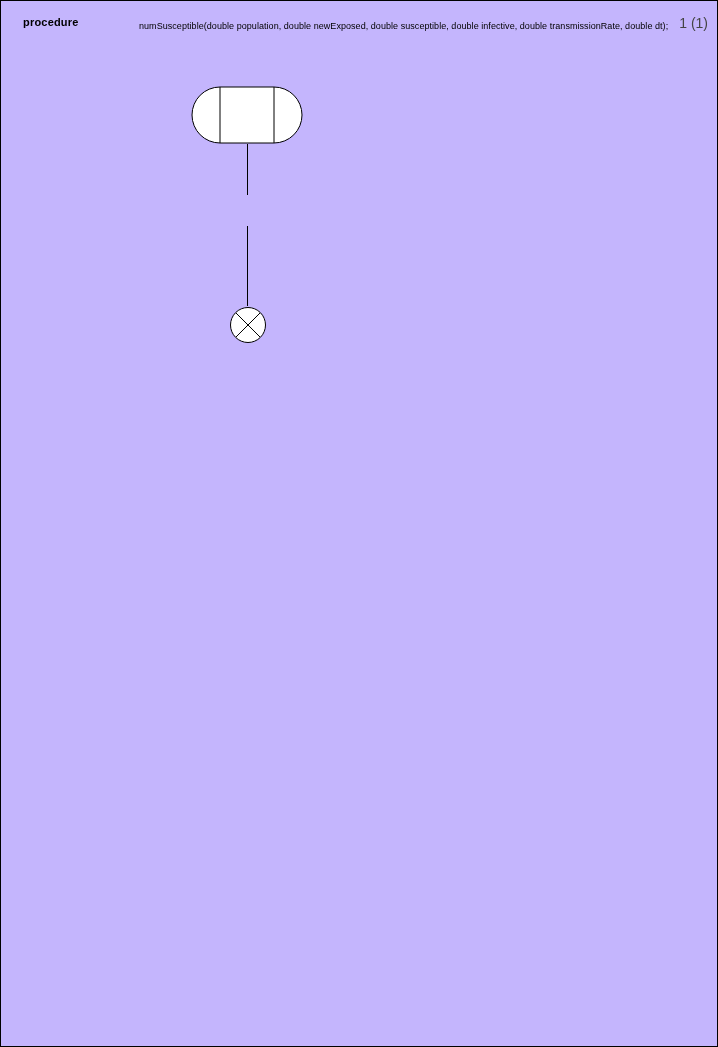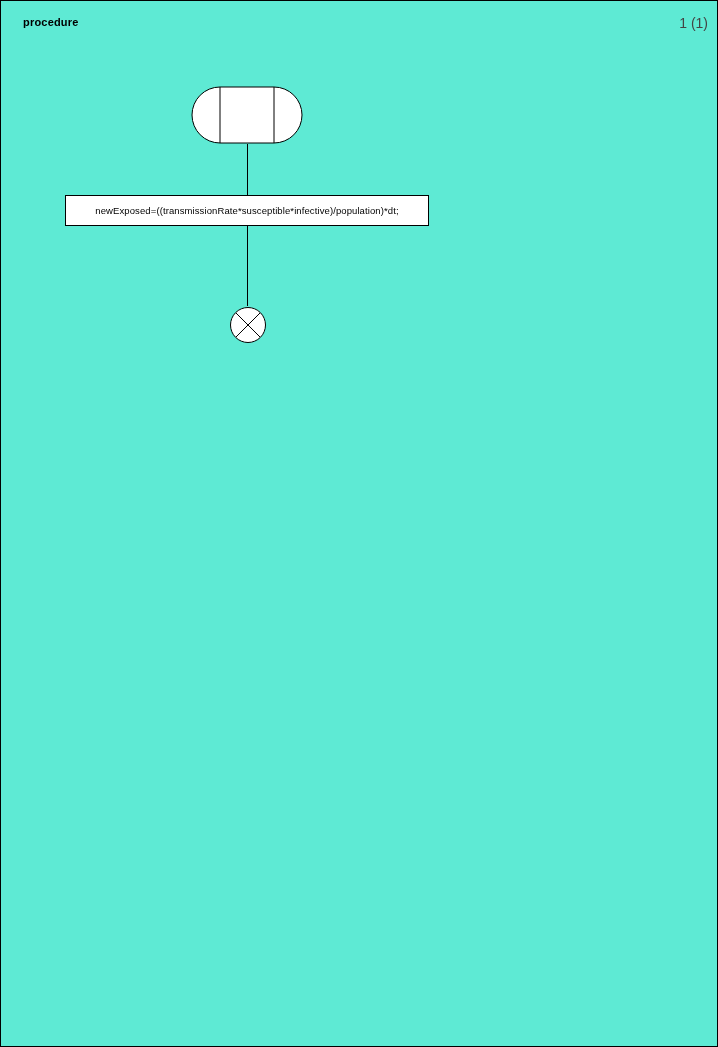--- a/index.html
+++ b/index.html
@@ -13,21 +13,21 @@
     font-family: "Liberation Sans", sans-serif;
     color: #000000;
     overflow: hidden;
   }
   #page {
     position: relative;
     width: 718px;
     height: 1047px;
     box-sizing: border-box;
     border: 1px solid #000000;
-    background: #5eead4;
+    background: #c4b5fd;
   }
   .header-label {
     position: absolute;
     left: 22px;
     top: 15px;
     font-size: 11px;
     font-weight: bold;
     letter-spacing: 0.2px;
   }
   .header-signature {
@@ -101,38 +101,36 @@
   .connector.c1 { top: 143px; height: 51px; }
   .connector.c2 { top: 225px; height: 80px; }
 </style>
 </head>
 <body>
 
 <div id="page">
 
   <div class="header-label">procedure</div>
 
+  <div class="header-signature">numSusceptible(double population, double newExposed, double susceptible, double infective, double transmissionRate, double dt);</div>
 
   <div class="page-count">1 (1)</div>
 
   <div id="diagram">
 
     <div class="start-node">
       <svg width="112" height="58" viewBox="0 0 112 58" xmlns="http://www.w3.org/2000/svg">
         <path d="M29 1 H83 A28 28 0 0 1 83 57 H29 A28 28 0 0 1 29 1 Z" fill="#ffffff" stroke="#000000" stroke-width="1"></path>
         <line x1="29" y1="1" x2="29" y2="57" stroke="#000000" stroke-width="1"></line>
         <line x1="83" y1="1" x2="83" y2="57" stroke="#000000" stroke-width="1"></line>
       </svg>
     </div>
 
     <div class="connector c1"></div>
 
-    <div class="action-box">
-      <span class="action-text">newExposed=((transmissionRate*susceptible*infective)/population)*dt;</span>
-    </div>
 
     <div class="connector c2"></div>
 
     <div class="end-node">
       <svg width="38" height="38" viewBox="0 0 38 38" xmlns="http://www.w3.org/2000/svg">
         <circle cx="19" cy="19" r="17.5" fill="#ffffff" stroke="#000000" stroke-width="1"></circle>
         <line x1="6.9" y1="6.9" x2="31.1" y2="31.1" stroke="#000000" stroke-width="1"></line>
         <line x1="31.1" y1="6.9" x2="6.9" y2="31.1" stroke="#000000" stroke-width="1"></line>
       </svg>
     </div>

